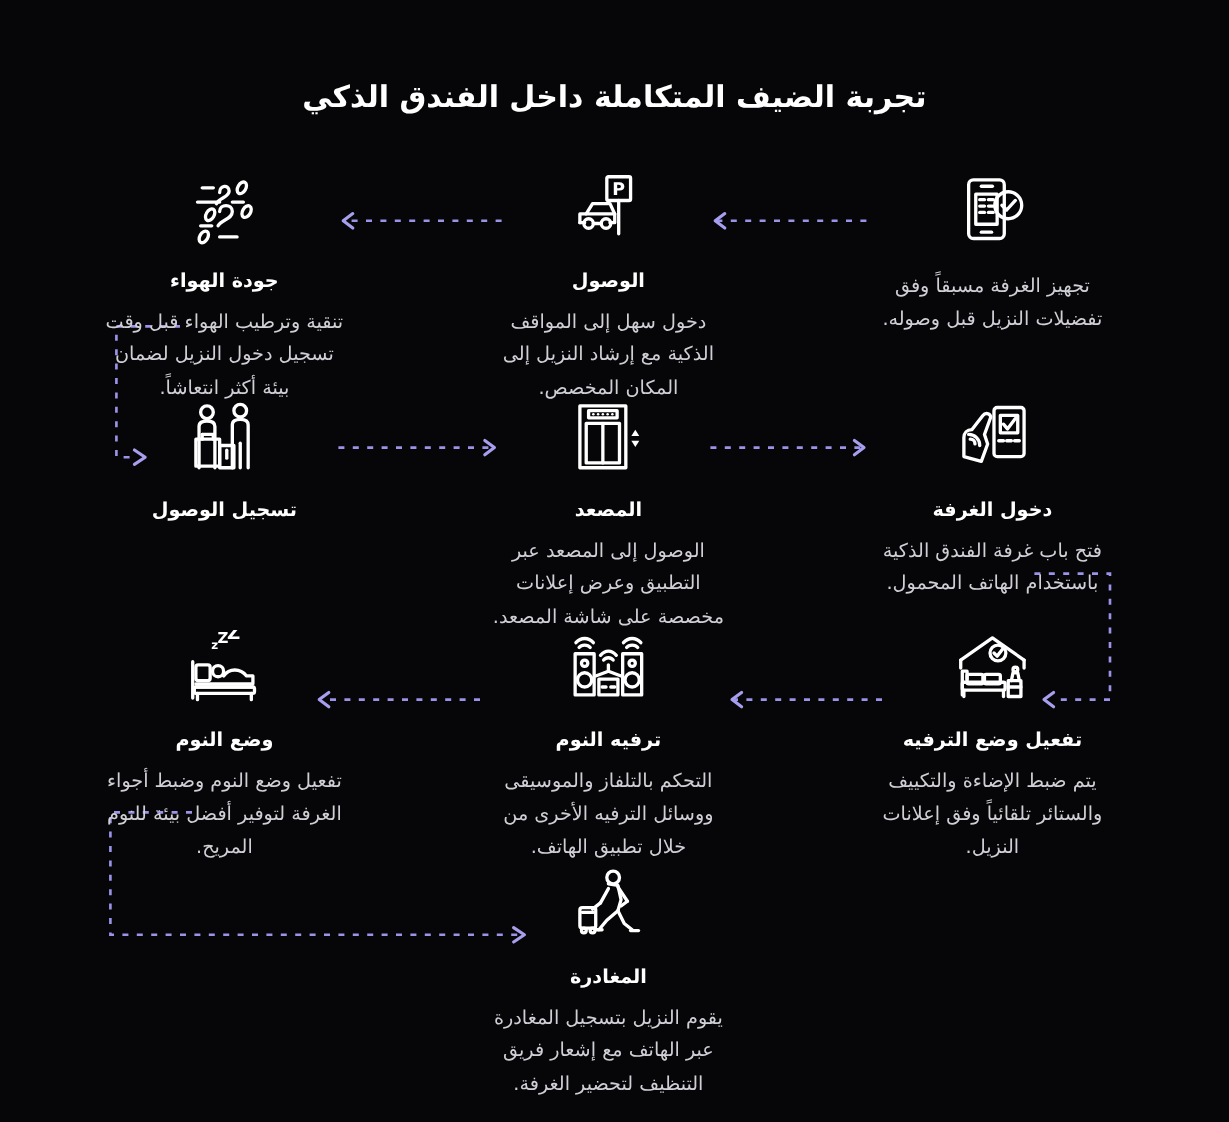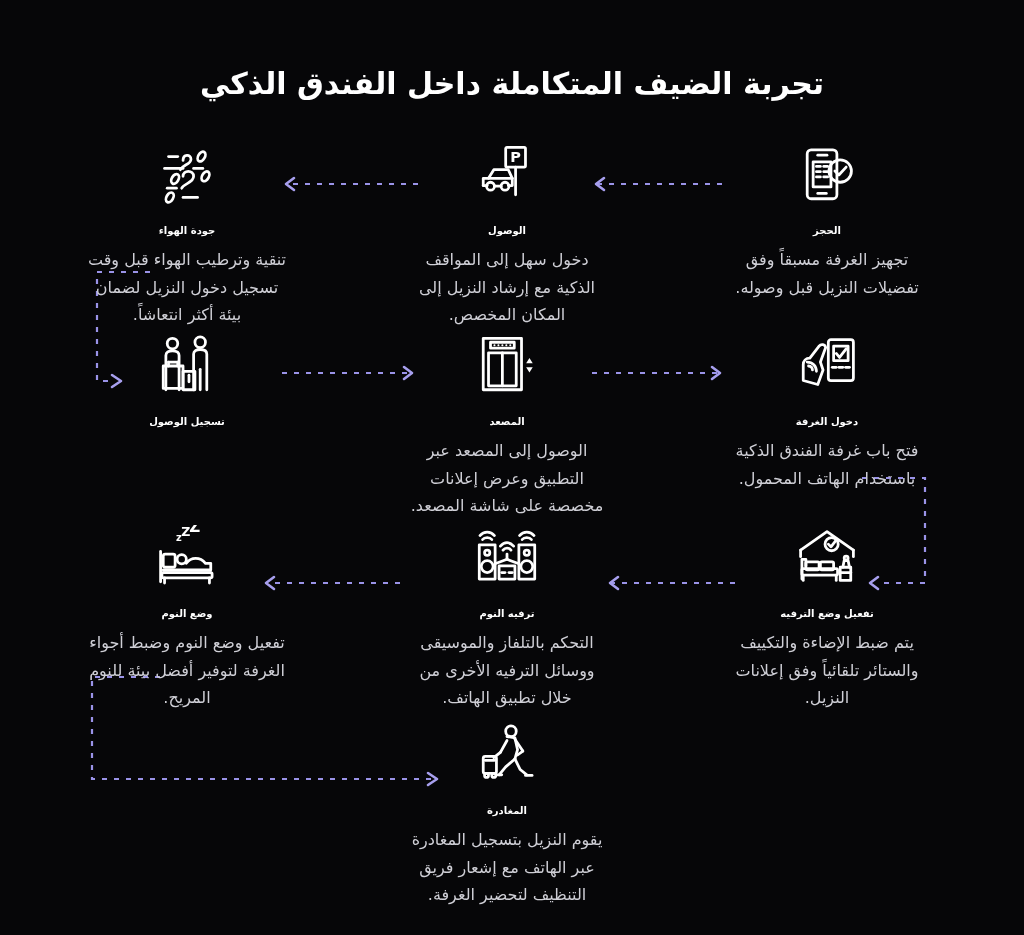--- a/index.html
+++ b/index.html
@@ -17,21 +17,21 @@
     position:relative;
   }
 
   
   .page-title {
     position:absolute;
     top:66px;
     left:0;
     width:1024px;
     text-align:center;
-    font-size:30px;
+    font-size:25px;
     font-weight:bold;
     letter-spacing:0px;
     color:#ffffff;
     direction:rtl;
   }
 
   
   .flow {
     position:absolute;
     top:0; left:0;
@@ -57,21 +57,21 @@
   .node .icon-wrap svg {
     display:block;
     stroke:#ffffff;
     fill:none;
     stroke-width:4.2;
     stroke-linecap:round;
     stroke-linejoin:round;
   }
 
   .node .n-title {
-    font-size:10px;
+    font-size:16px;
     font-weight:bold;
     color:#ffffff;
     margin-bottom:9px;
     line-height:1.3;
   }
 
   .node .n-desc {
     font-size:16px;
     font-weight:normal;
     color:#cfcfd6;
@@ -162,21 +162,20 @@
         <line x1="45" y1="37" x2="51" y2="37"></line>
         <line x1="34" y1="45" x2="40" y2="45"></line>
         <line x1="45" y1="45" x2="51" y2="45"></line>
         <line x1="34" y1="53" x2="40" y2="53"></line>
         <line x1="45" y1="53" x2="51" y2="53"></line>
         <line x1="36" y1="78" x2="49" y2="78"></line>
         <circle cx="70" cy="44" r="17"></circle>
         <polyline points="62,44 68,50 79,38"></polyline>
       </svg>
     </div>
-    <div class="n-title">الحجز</div>
     <div class="n-desc">تجهيز الغرفة مسبقاً وفق تفضيلات النزيل قبل وصوله.</div>
   </div>
 
   <div class="node r1 c-mid">
     <div class="icon-wrap">
       <svg viewBox="0 0 100 100" width="66" height="66">
         <rect x="48" y="8" width="30" height="30" rx="2"></rect>
         <text x="63" y="31" text-anchor="middle" font-size="22" font-weight="bold" fill="#ffffff" stroke="none" font-family="DejaVu Sans, sans-serif">P</text>
         <line x1="63" y1="38" x2="63" y2="80"></line>
         <path d="M 14 66 L 14 55 L 22 55 L 30 42 L 52 42 L 58 55 L 58 66 L 52 66"></path>

